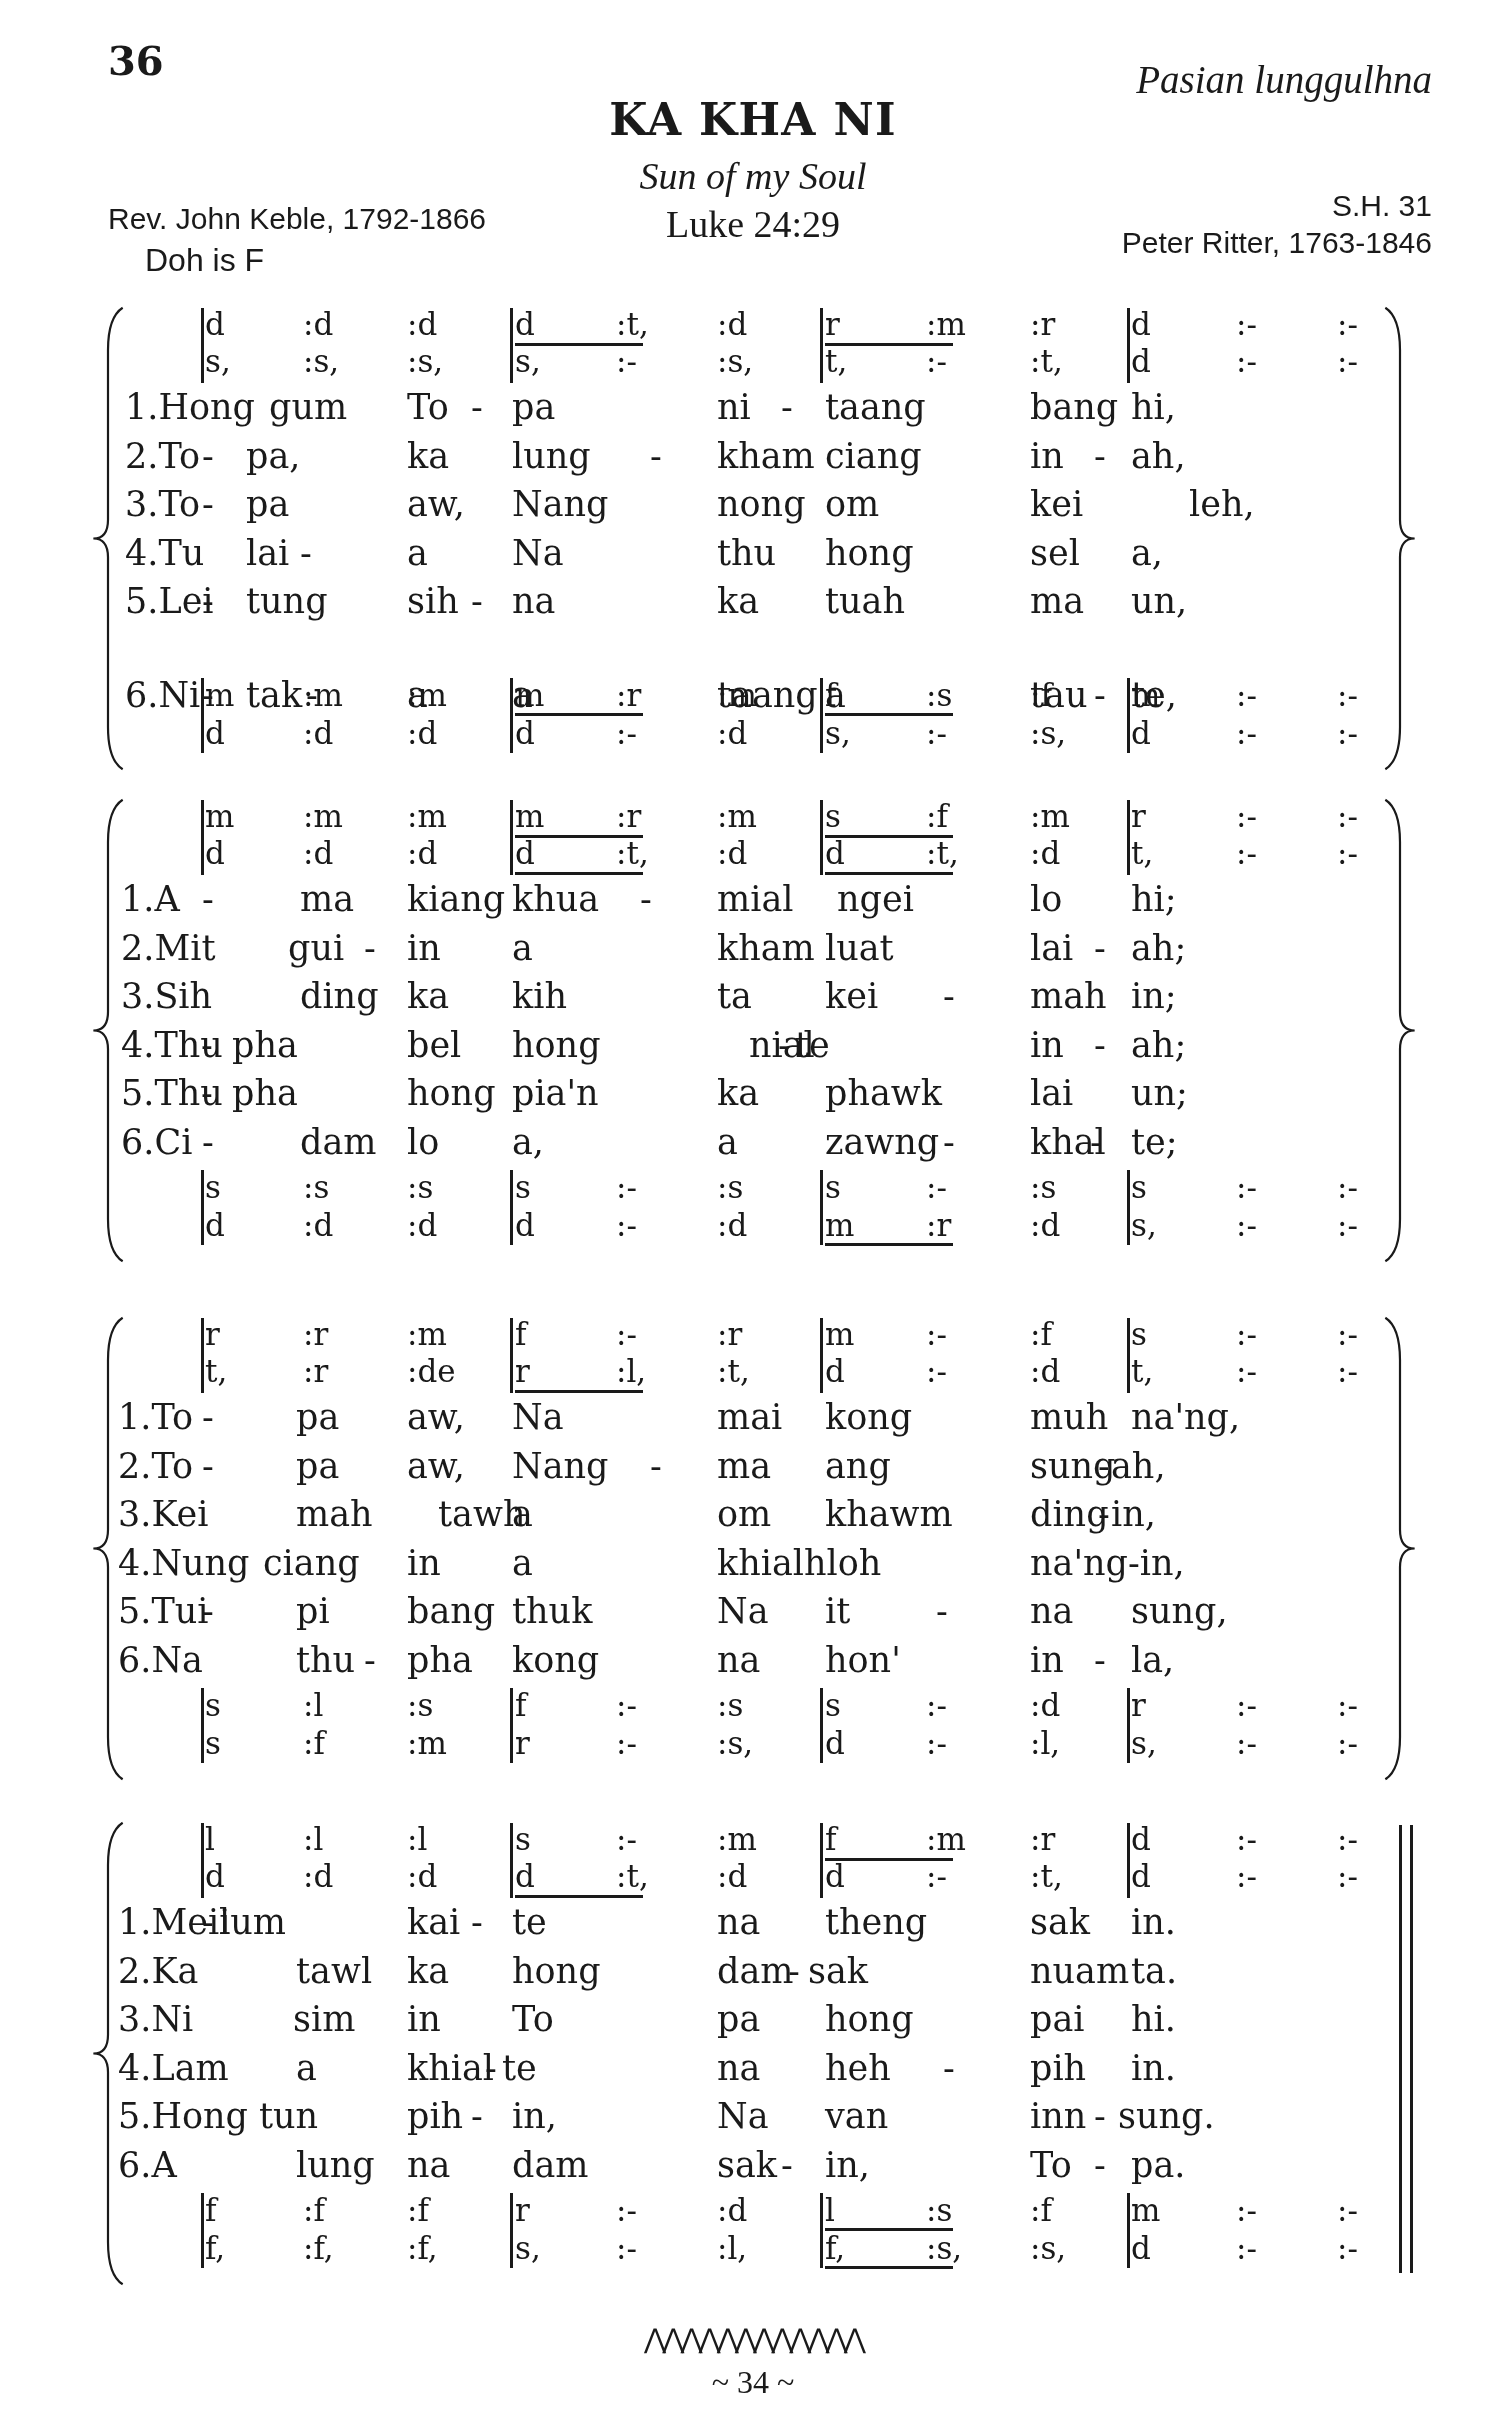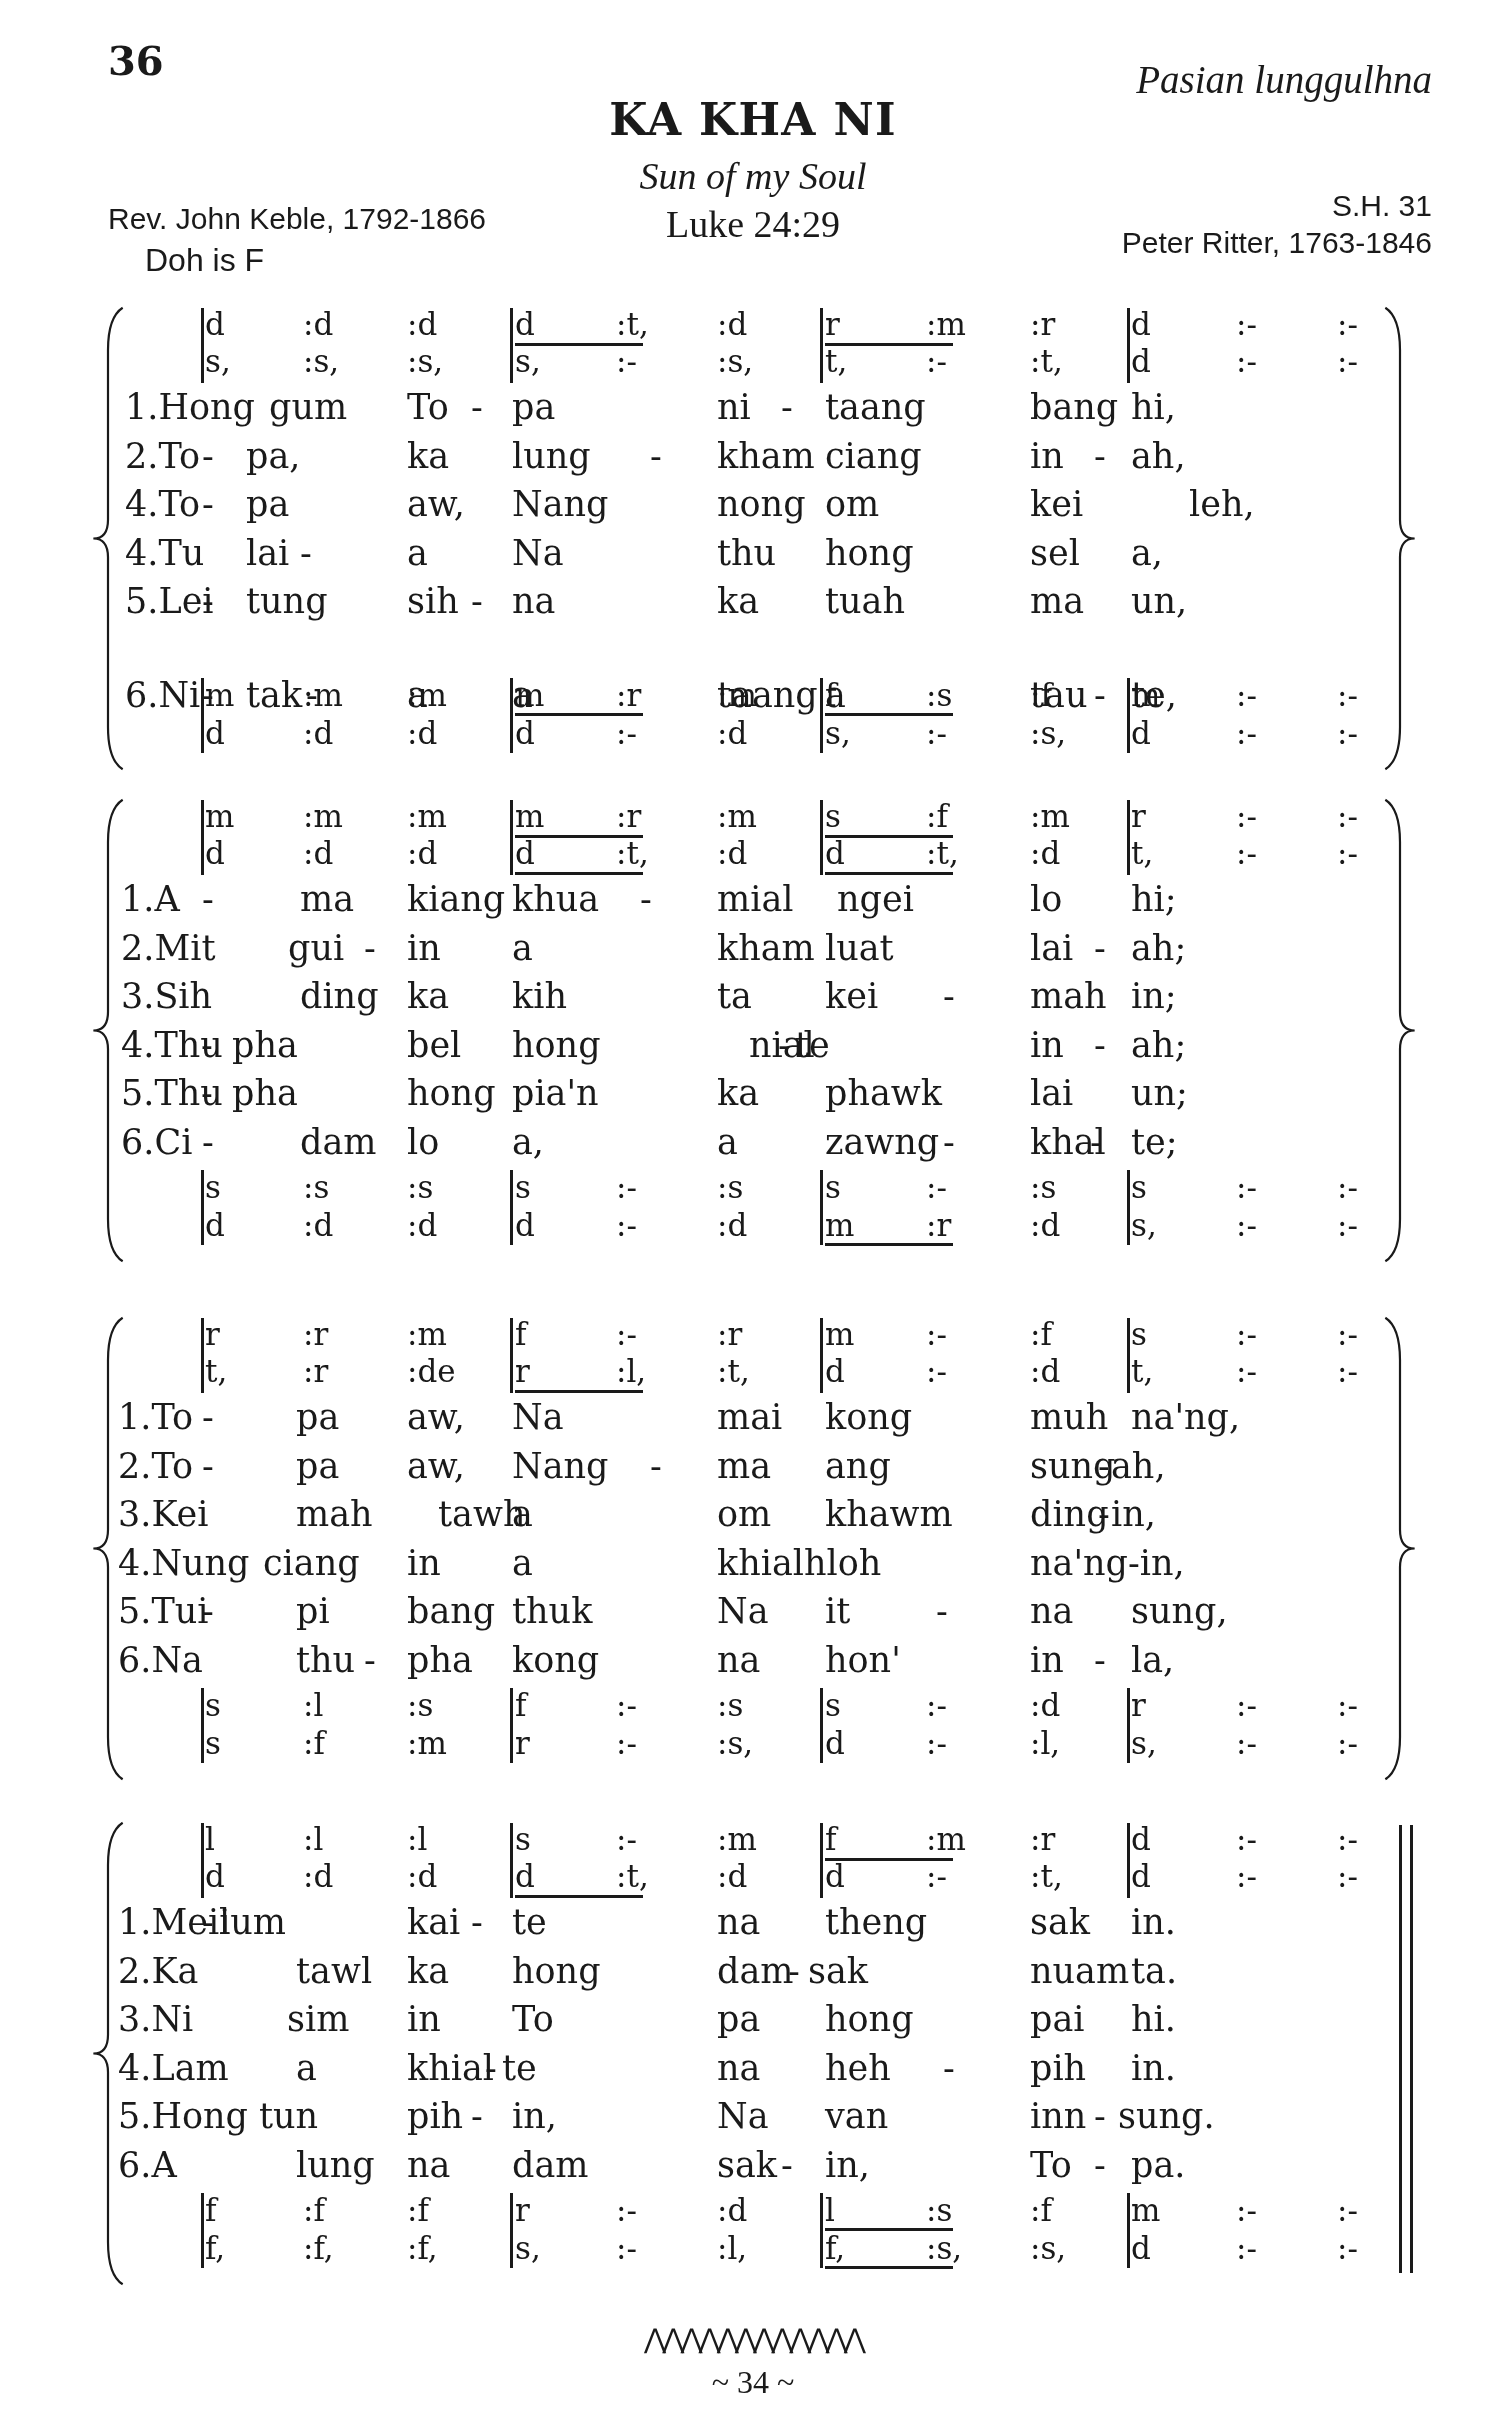--- a/index.html
+++ b/index.html
@@ -140,21 +140,21 @@
         <span class="cell" style="left: 407px;">ka</span>
         <span class="cell" style="left: 512px;">lung</span>
         <span class="cell" style="left: 650px;">-</span>
         <span class="cell" style="left: 717px;">kham</span>
         <span class="cell" style="left: 825px;">ciang</span>
         <span class="cell" style="left: 1030px;">in</span>
         <span class="cell" style="left: 1094px;">-</span>
         <span class="cell" style="left: 1131px;">ah,</span>
       </div>
       <div class="lrow" style="top: 181px;">
-        <span class="cell" style="left: 125px;">4.To</span>
+        <span class="cell" style="left: 125px;">3.To</span>
         <span class="cell" style="left: 202px;">-</span>
         <span class="cell" style="left: 246px;">pa</span>
         <span class="cell" style="left: 407px;">aw,</span>
         <span class="cell" style="left: 512px;">Nang</span>
         <span class="cell" style="left: 717px;">nong</span>
         <span class="cell" style="left: 825px;">om</span>
         <span class="cell" style="left: 1030px;">kei</span>
         <span class="cell" style="left: 1189px;">leh,</span>
       </div>
       <div class="lrow" style="top: 230px;">
@@ -575,21 +575,21 @@
         <span class="cell" style="left: 407px;">ka</span>
         <span class="cell" style="left: 512px;">hong</span>
         <span class="cell" style="left: 717px;">dam</span>
         <span class="cell" style="left: 788px;">-</span>
         <span class="cell" style="left: 808px;">sak</span>
         <span class="cell" style="left: 1030px;">nuam</span>
         <span class="cell" style="left: 1131px;">ta.</span>
       </div>
       <div class="lrow" style="top: 181px;">
         <span class="cell" style="left: 118px;">3.Ni</span>
-        <span class="cell" style="left: 287px; text-align: right;">sim</span>
+        <span class="cell" style="left: 293px; text-align: right;">sim</span>
         <span class="cell" style="left: 407px;">in</span>
         <span class="cell" style="left: 512px;">To</span>
         <span class="cell" style="left: 717px;">pa</span>
         <span class="cell" style="left: 825px;">hong</span>
         <span class="cell" style="left: 1030px;">pai</span>
         <span class="cell" style="left: 1131px;">hi.</span>
       </div>
       <div class="lrow" style="top: 230px;">
         <span class="cell" style="left: 118px;">4.Lam</span>
         <span class="cell" style="left: 296px;">a</span>

